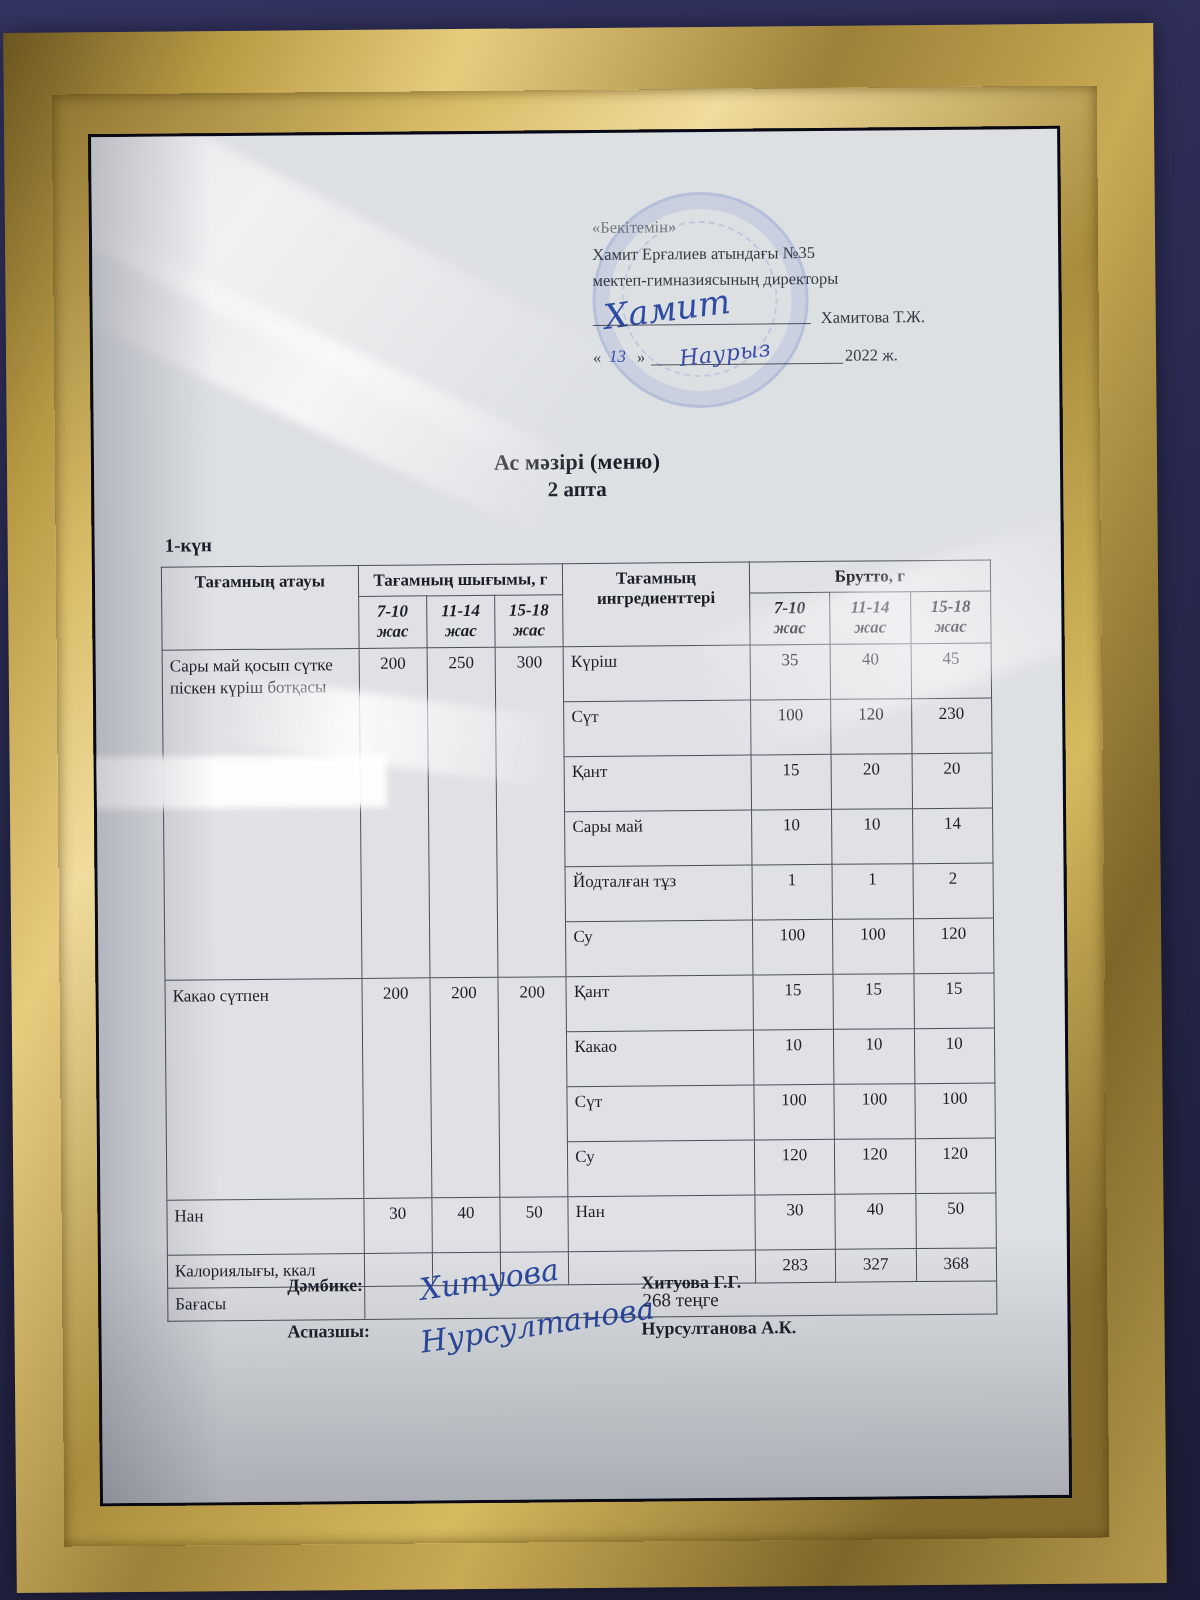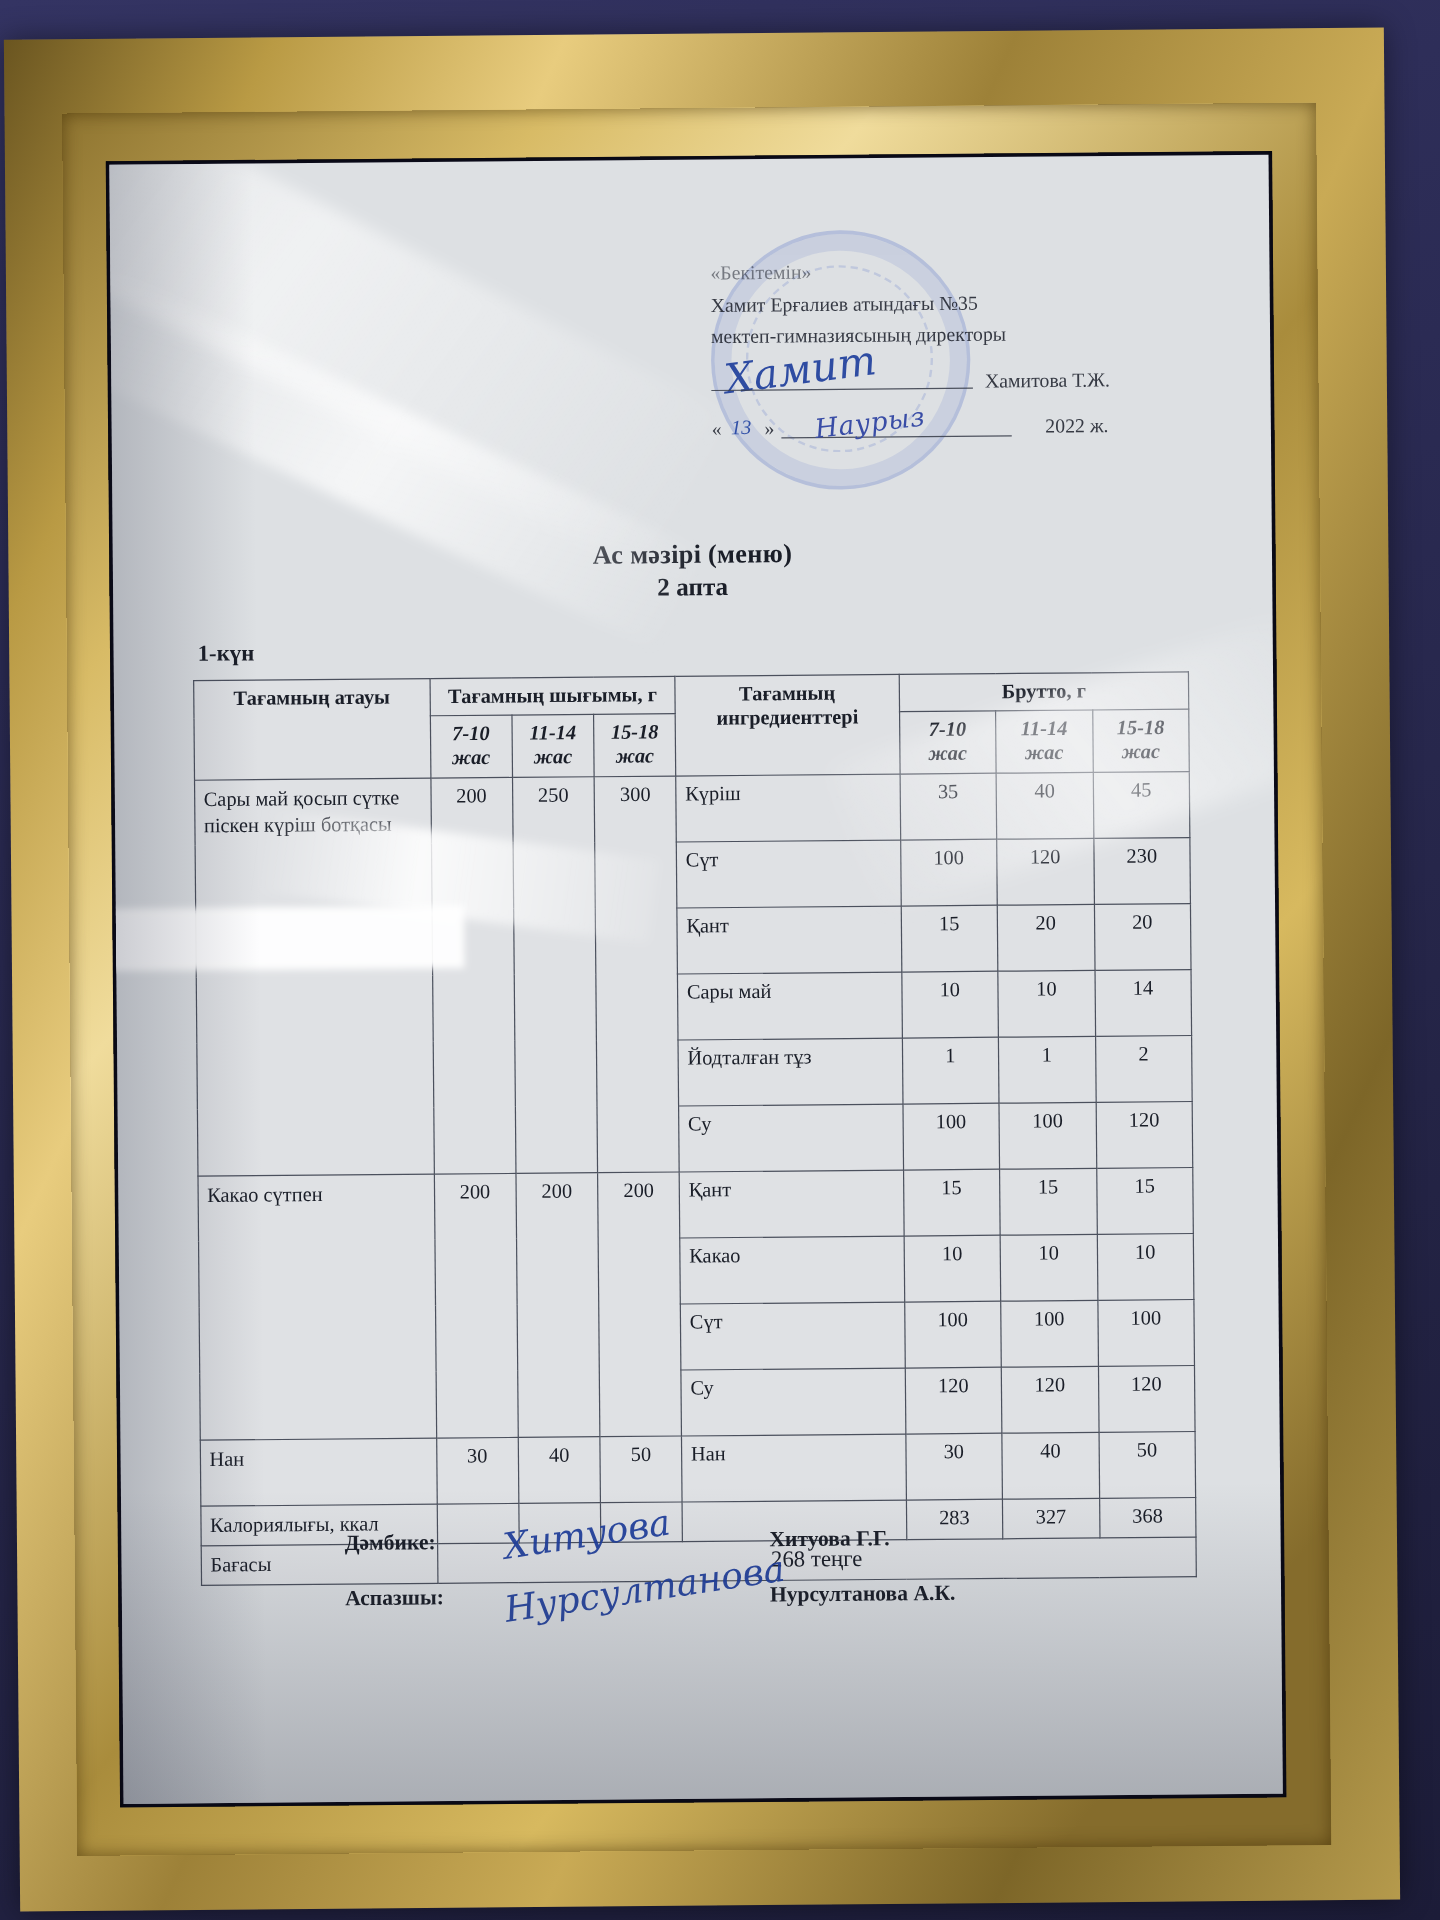--- a/index.html
+++ b/index.html
@@ -160,21 +160,21 @@
     color: #23399e;
     transform: rotate(-6deg);
     letter-spacing: 0.5px;
   }
   #date-month-underline {
     position: absolute;
     left: 58px; top: 26px;
     width: 192px;
     border-bottom: 1px solid #3a3f4c;
   }
-  #date-year { position: absolute; left: 278px; top: 6px; }
+  #date-year { position: absolute; left: 252px; top: 6px; }
 
   
   #signature-scrawl {
     position: absolute;
     left: 512px;
     top: 152px;
     width: 200px;
     height: 60px;
     color: #1c3c9b;
     font-family: "DejaVu Serif", serif;

